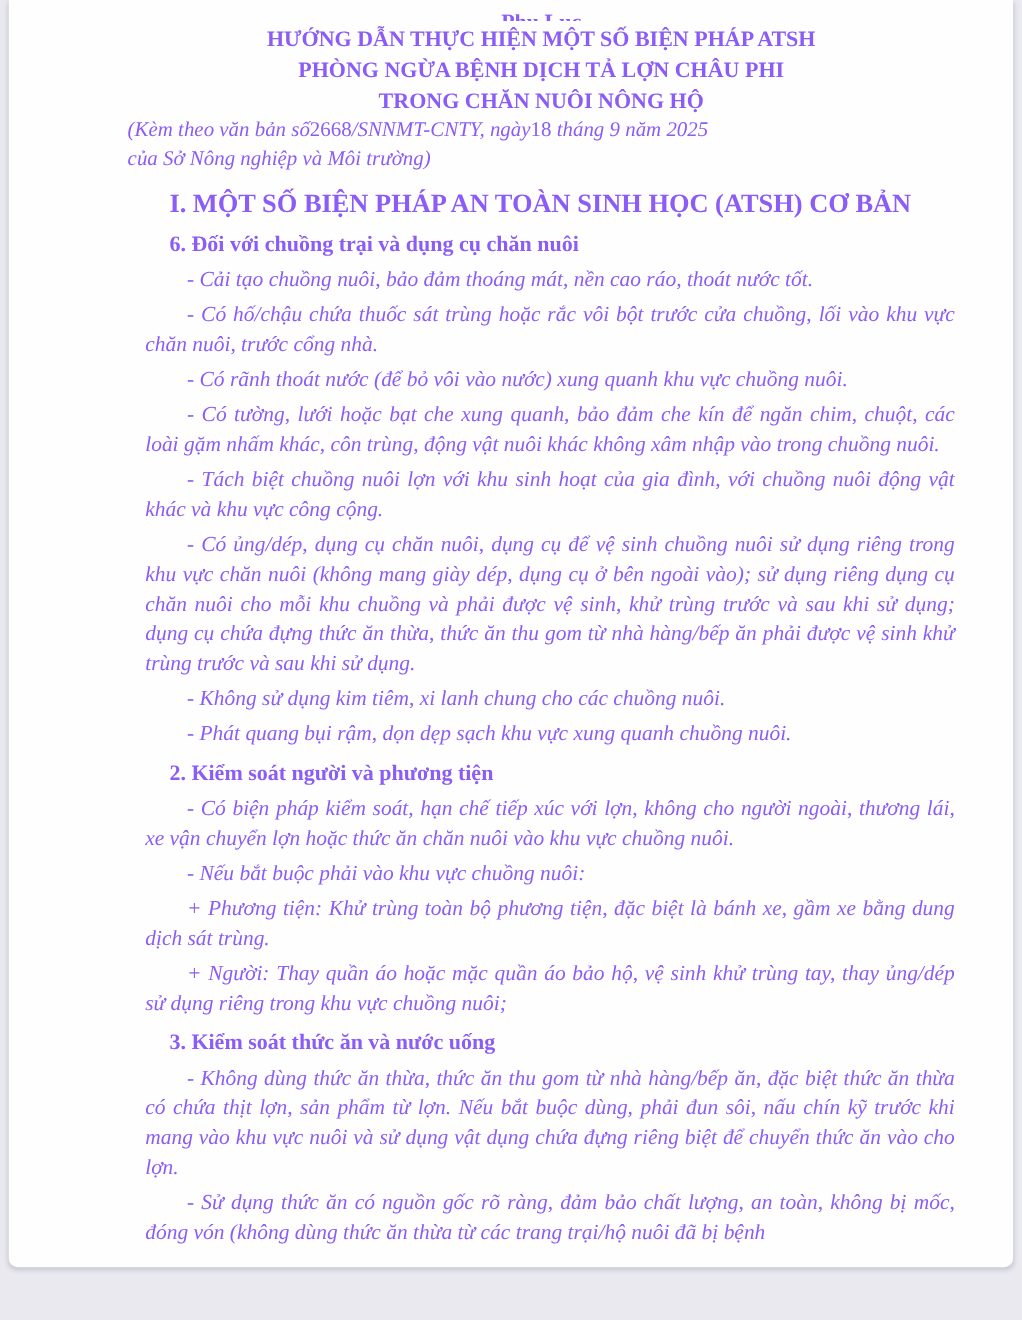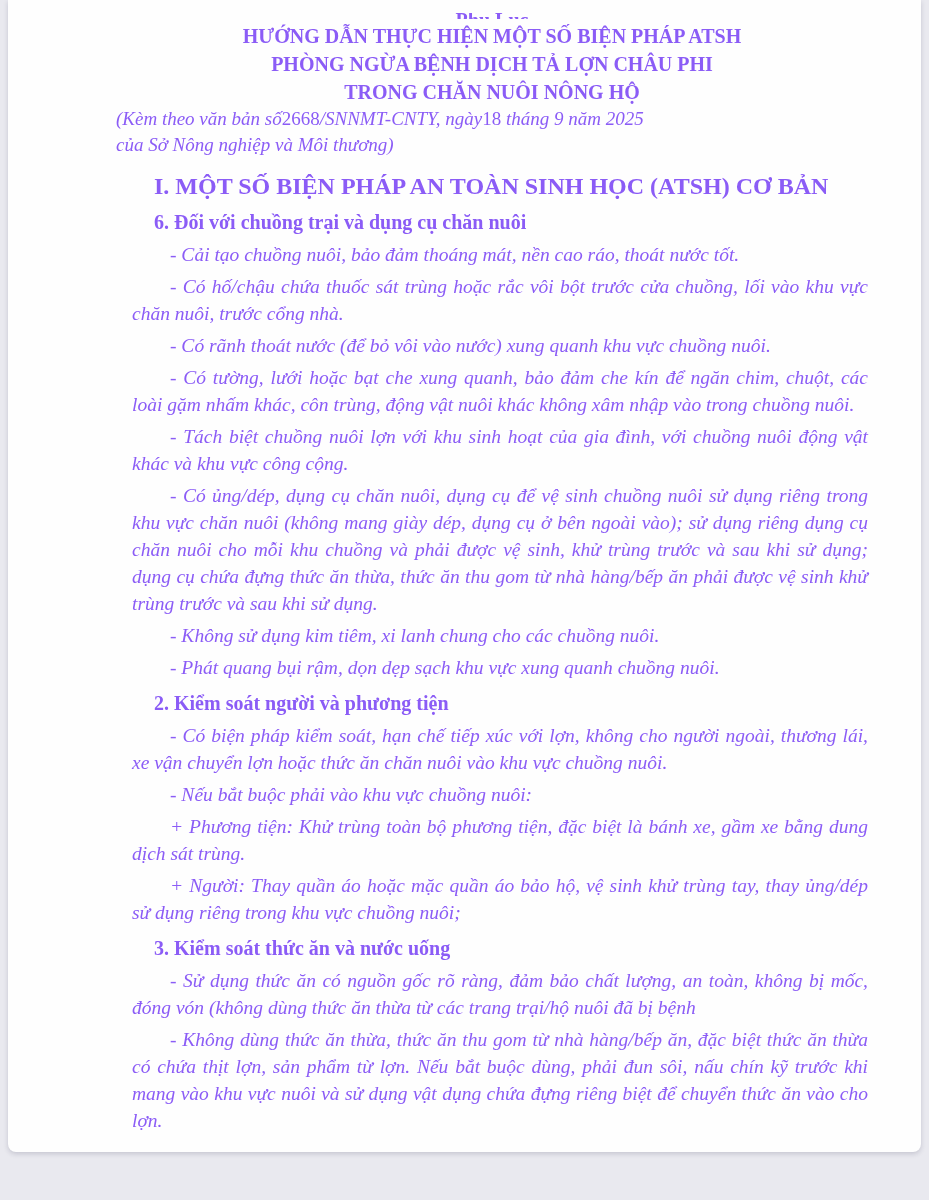--- a/index.html
+++ b/index.html
@@ -95,39 +95,39 @@
     </div>
 
     <div class="title">
       <div>HƯỚNG DẪN THỰC HIỆN MỘT SỐ BIỆN PHÁP ATSH</div>
       <div>PHÒNG NGỪA BỆNH DỊCH TẢ LỢN CHÂU PHI</div>
       <div>TRONG CHĂN NUÔI NÔNG HỘ</div>
     </div>
 
     <div class="subtitle">
       <div id="subtitle-line-1"><span>(Kèm theo văn bản số</span><span class="upright">2668</span><span>/SNNMT-CNTY, ngày</span><span class="upright">18</span><span> tháng 9 năm 2025</span></div>
-      <div>của Sở Nông nghiệp và Môi thương)</div>
+      <div>của Sở Nông nghiệp và Môi trường)</div>
     </div>
 
     <div class="section-heading">I. MỘT SỐ BIỆN PHÁP AN TOÀN SINH HỌC (ATSH) CƠ BẢN</div>
 
     <div id="document-body">
         <div class="subsection-heading">6. Đối với chuồng trại và dụng cụ chăn nuôi</div>
         <p class="para">- Cải tạo chuồng nuôi, bảo đảm thoáng mát, nền cao ráo, thoát nước tốt.</p>
         <p class="para">- Có hố/chậu chứa thuốc sát trùng hoặc rắc vôi bột trước cửa chuồng, lối vào khu vực chăn nuôi, trước cổng nhà.</p>
         <p class="para">- Có rãnh thoát nước (để bỏ vôi vào nước) xung quanh khu vực chuồng nuôi.</p>
         <p class="para">- Có tường, lưới hoặc bạt che xung quanh, bảo đảm che kín để ngăn chim, chuột, các loài gặm nhấm khác, côn trùng, động vật nuôi khác không xâm nhập vào trong chuồng nuôi.</p>
         <p class="para">- Tách biệt chuồng nuôi lợn với khu sinh hoạt của gia đình, với chuồng nuôi động vật khác và khu vực công cộng.</p>
         <p class="para">- Có ủng/dép, dụng cụ chăn nuôi, dụng cụ để vệ sinh chuồng nuôi sử dụng riêng trong khu vực chăn nuôi (không mang giày dép, dụng cụ ở bên ngoài vào); sử dụng riêng dụng cụ chăn nuôi cho mỗi khu chuồng và phải được vệ sinh, khử trùng trước và sau khi sử dụng; dụng cụ chứa đựng thức ăn thừa, thức ăn thu gom từ nhà hàng/bếp ăn phải được vệ sinh khử trùng trước và sau khi sử dụng.</p>
         <p class="para">- Không sử dụng kim tiêm, xi lanh chung cho các chuồng nuôi.</p>
         <p class="para">- Phát quang bụi rậm, dọn dẹp sạch khu vực xung quanh chuồng nuôi.</p>
         <div class="subsection-heading">2. Kiểm soát người và phương tiện</div>
         <p class="para">- Có biện pháp kiểm soát, hạn chế tiếp xúc với lợn, không cho người ngoài, thương lái, xe vận chuyển lợn hoặc thức ăn chăn nuôi vào khu vực chuồng nuôi.</p>
         <p class="para">- Nếu bắt buộc phải vào khu vực chuồng nuôi:</p>
         <p class="para">+ Phương tiện: Khử trùng toàn bộ phương tiện, đặc biệt là bánh xe, gầm xe bằng dung dịch sát trùng.</p>
         <p class="para">+ Người: Thay quần áo hoặc mặc quần áo bảo hộ, vệ sinh khử trùng tay, thay ủng/dép sử dụng riêng trong khu vực chuồng nuôi;</p>
         <div class="subsection-heading">3. Kiểm soát thức ăn và nước uống</div>
+        <p class="para">- Không dùng thức ăn thừa, thức ăn thu gom từ nhà hàng/bếp ăn, đặc biệt thức ăn thừa có chứa thịt lợn, sản phẩm từ lợn. Nếu bắt buộc dùng, phải đun sôi, nấu chín kỹ trước khi mang vào khu vực nuôi và sử dụng vật dụng chứa đựng riêng biệt để chuyển thức ăn vào cho lợn.</p>
         <p class="para">- Sử dụng thức ăn có nguồn gốc rõ ràng, đảm bảo chất lượng, an toàn, không bị mốc, đóng vón (không dùng thức ăn thừa từ các trang trại/hộ nuôi đã bị bệnh</p>
-        <p class="para">- Không dùng thức ăn thừa, thức ăn thu gom từ nhà hàng/bếp ăn, đặc biệt thức ăn thừa có chứa thịt lợn, sản phẩm từ lợn. Nếu bắt buộc dùng, phải đun sôi, nấu chín kỹ trước khi mang vào khu vực nuôi và sử dụng vật dụng chứa đựng riêng biệt để chuyển thức ăn vào cho lợn.</p>
       </div>
 
   </div>
 </div>
 
 </body></html>

